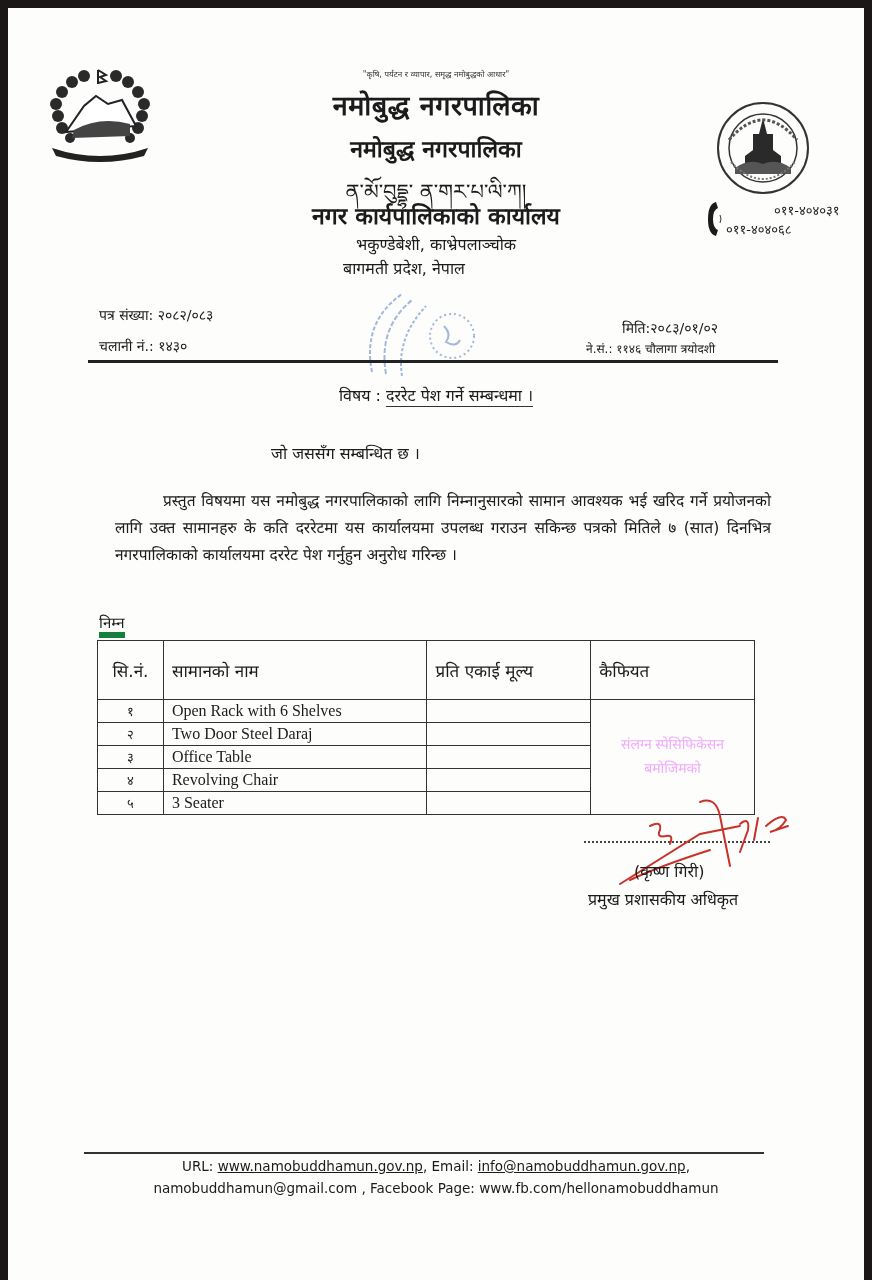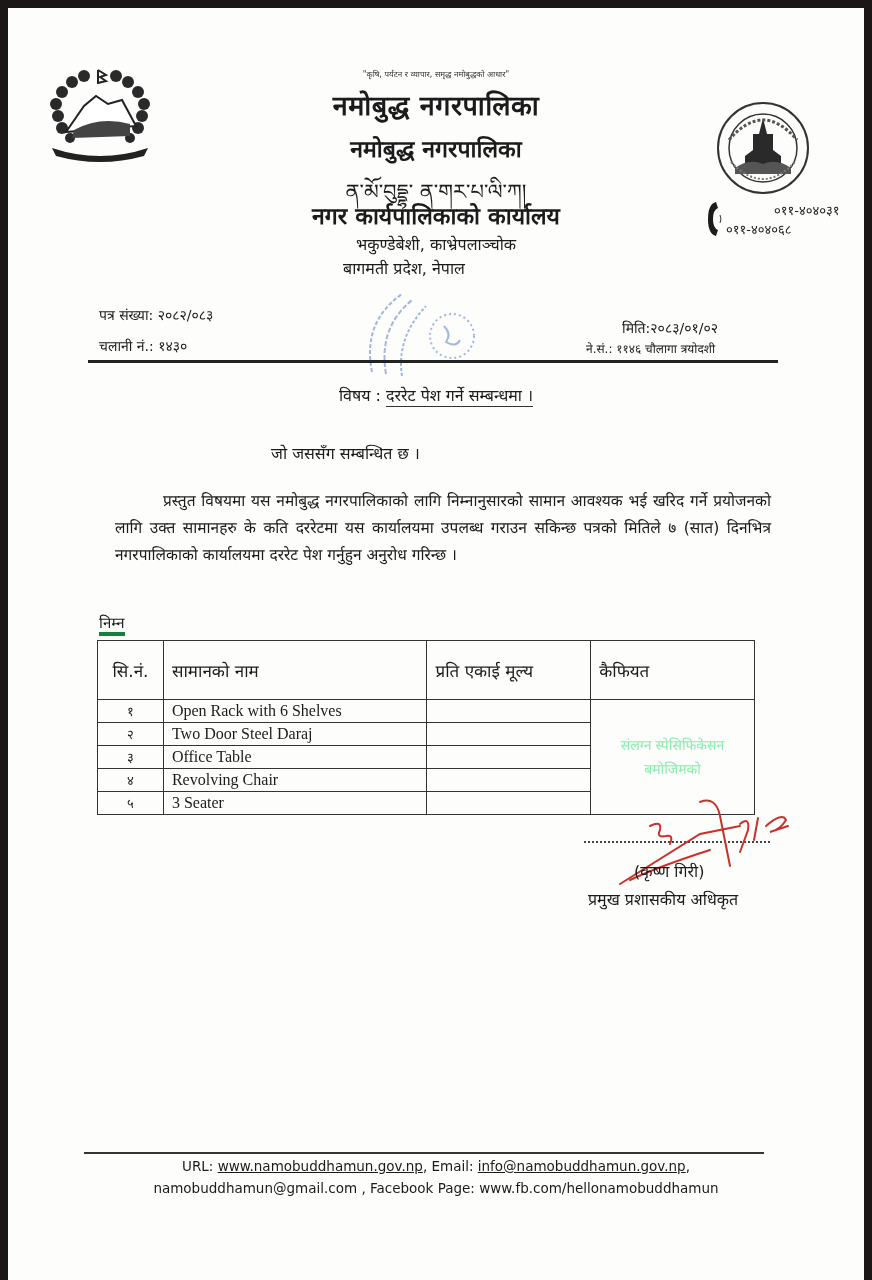--- a/index.html
+++ b/index.html
@@ -36,32 +36,32 @@
   .rule-top { left: 88px; top: 360px; width: 690px; height: 3px; background: #222; }
   .stamp { left: 352px; top: 282px; width: 130px; height: 100px; }
 
   .subject { left: 0; width: 872px; top: 384px; text-align: center; font-size: 16px; font-family: "DejaVu Sans", sans-serif; }
   .subject .u { border-bottom: 1.5px solid #333; padding-bottom: 1px; }
   .salutation { left: 0; width: 691px; top: 442px; text-align: center; font-size: 16px; font-family: "DejaVu Sans", sans-serif; }
 
   .body-para { left: 99px; top: 488px; width: 656px; font-size: 15.5px; line-height: 27px; text-align: justify; font-family: "DejaVu Sans", sans-serif; margin-left: 16px; }
   .body-para .indent { display: inline-block; width: 48px; }
 
-  .nimna { left: 99px; top: 612px; font-size: 15px; font-family: "DejaVu Sans", sans-serif; border-bottom: 4px solid #15803d; }
+  .nimna { left: 99px; top: 612px; font-size: 15px; font-family: "DejaVu Sans", sans-serif; border-bottom: 6px solid #15803d; }
 
   table.items {
     position: absolute; left: 97px; top: 640px; width: 658px;
     border-collapse: collapse; font-size: 15px;
   }
   table.items th, table.items td { border: 1px solid #333; padding: 0 8px; height: 22px; }
   table.items th { font-weight: normal; text-align: left; font-size: 17px; height: 26px; font-family: "DejaVu Sans", sans-serif; }
   table.items th.sn { text-align: center; width: 48px; padding: 16px 4px; }
   table.items td.sn { text-align: center; font-family: "DejaVu Sans", sans-serif; font-size: 13px; }
   table.items td.name { font-family: "Liberation Serif", serif; font-size: 16px; }
-  table.items td.remarks { text-align: center; vertical-align: middle; font-size: 14px; line-height: 24px; font-family: Liberation Sans, sans-serif; color: #86efac; }
+  table.items td.remarks { text-align: center; vertical-align: middle; font-size: 14px; line-height: 24px; font-family: Liberation Serif, serif; color: #f0abfc; }
   col.c1 { width: 66px; } col.c2 { width: 264px; } col.c3 { width: 164px; } col.c4 { width: 164px; }
 
   .signature { left: 590px; top: 796px; width: 200px; height: 90px; }
   .sign-dots { left: 584px; top: 841px; width: 186px; border-bottom: 2px dotted #444; }
   .signer-name { left: 634px; top: 860px; font-size: 16px; font-family: "DejaVu Sans", sans-serif; text-align: center; }
   .signer-title { left: 588px; top: 888px; font-size: 16px; font-family: "DejaVu Sans", sans-serif; }
 
   .rule-bottom { left: 84px; top: 1152px; width: 680px; height: 2px; background: #333; }
   .footer1 { left: 0; width: 872px; top: 1158px; text-align: center; font-size: 13.5px; font-family: "DejaVu Sans", sans-serif; }
   .footer2 { left: 0; width: 872px; top: 1180px; text-align: center; font-size: 13.5px; font-family: "DejaVu Sans", sans-serif; }

